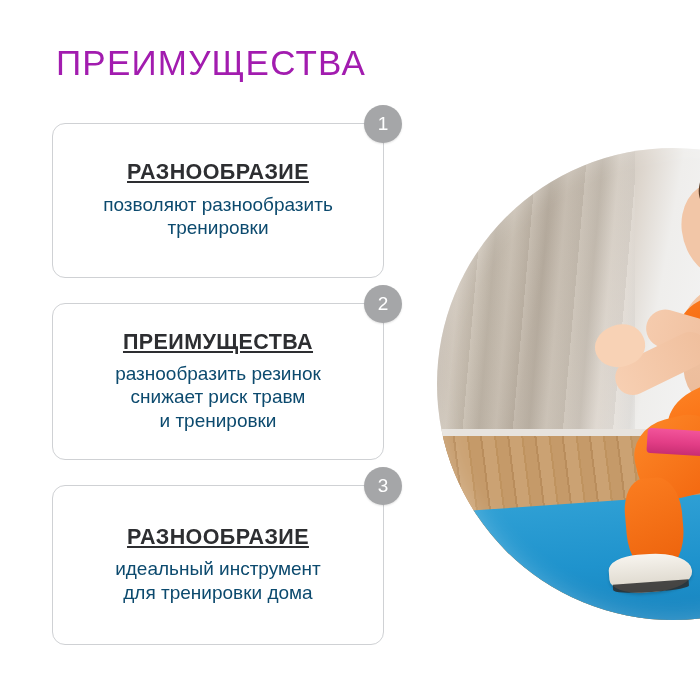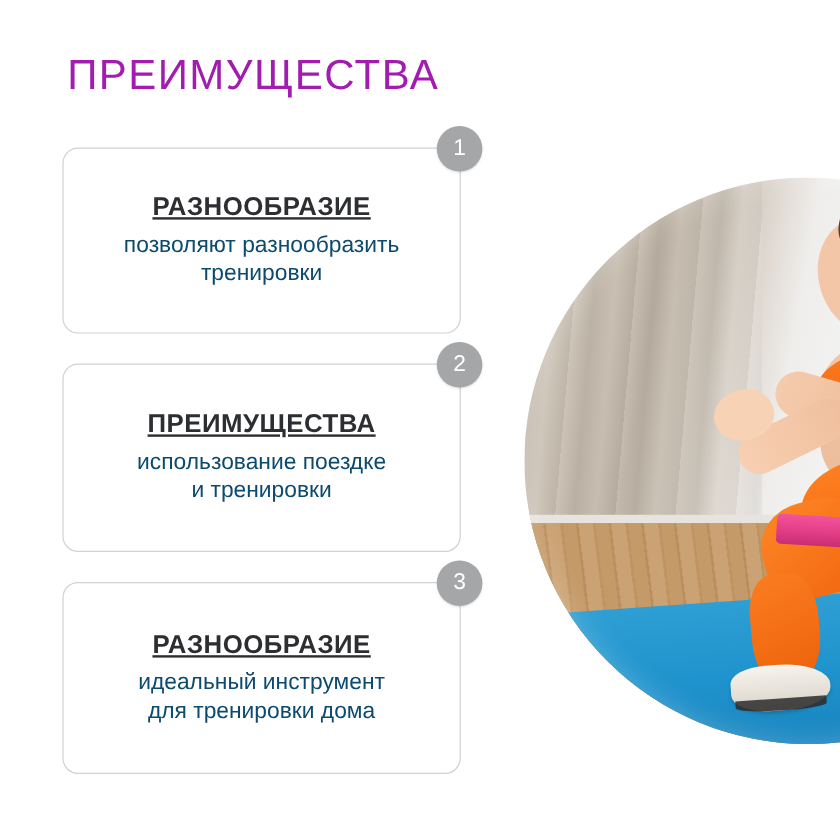--- a/index.html
+++ b/index.html
@@ -336,21 +336,22 @@
         <div>тренировки</div>
       </div>
     </div>
 
     <div class="card card-2">
       <div class="badge">2</div>
       <div class="card-title">
         <div>ПРЕИМУЩЕСТВА</div>
       </div>
       <div class="card-desc">
-        <div>использование поездке</div>
+        <div>разнообразить резинок</div>
+        <div>снижает риск травм</div>
         <div>и тренировки</div>
       </div>
     </div>
 
     <div class="card card-3">
       <div class="badge">3</div>
       <div class="card-title">
         <div>РАЗНООБРАЗИЕ</div>
       </div>
       <div class="card-desc">

